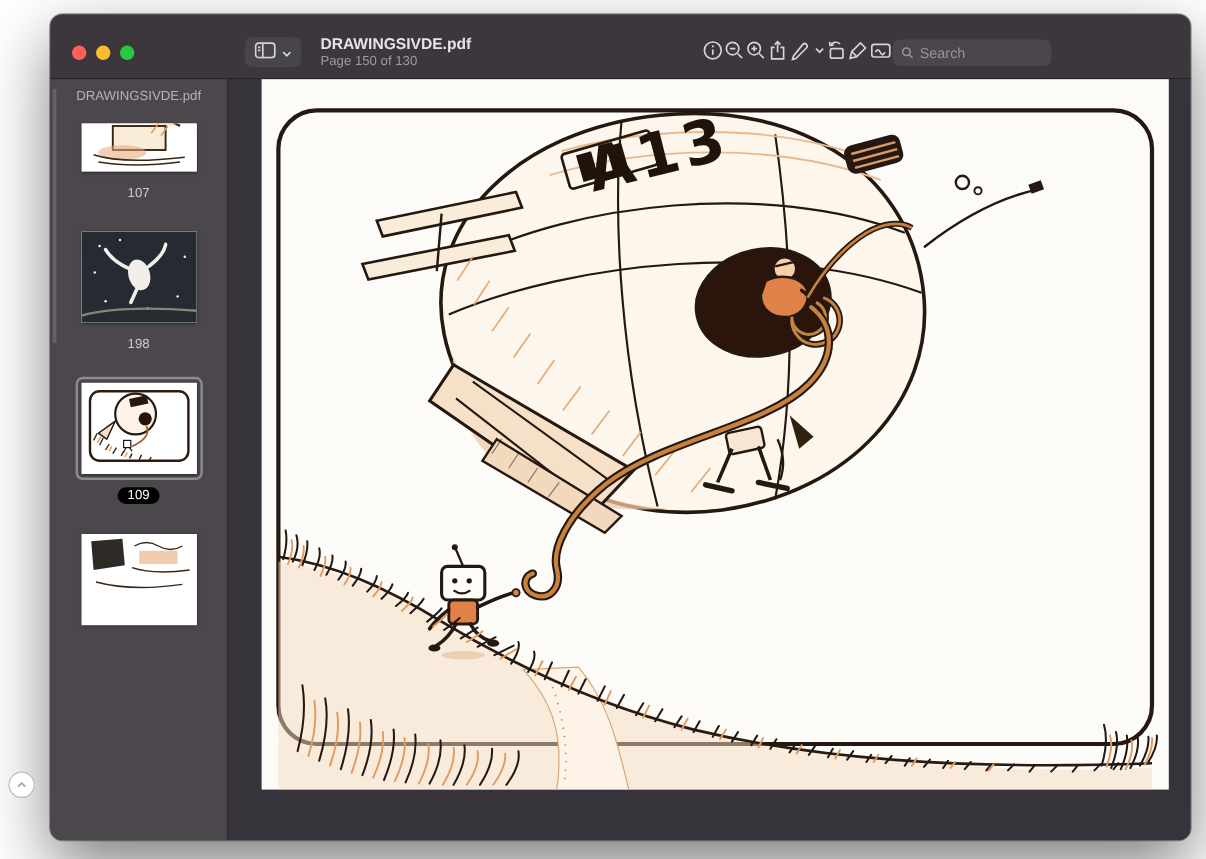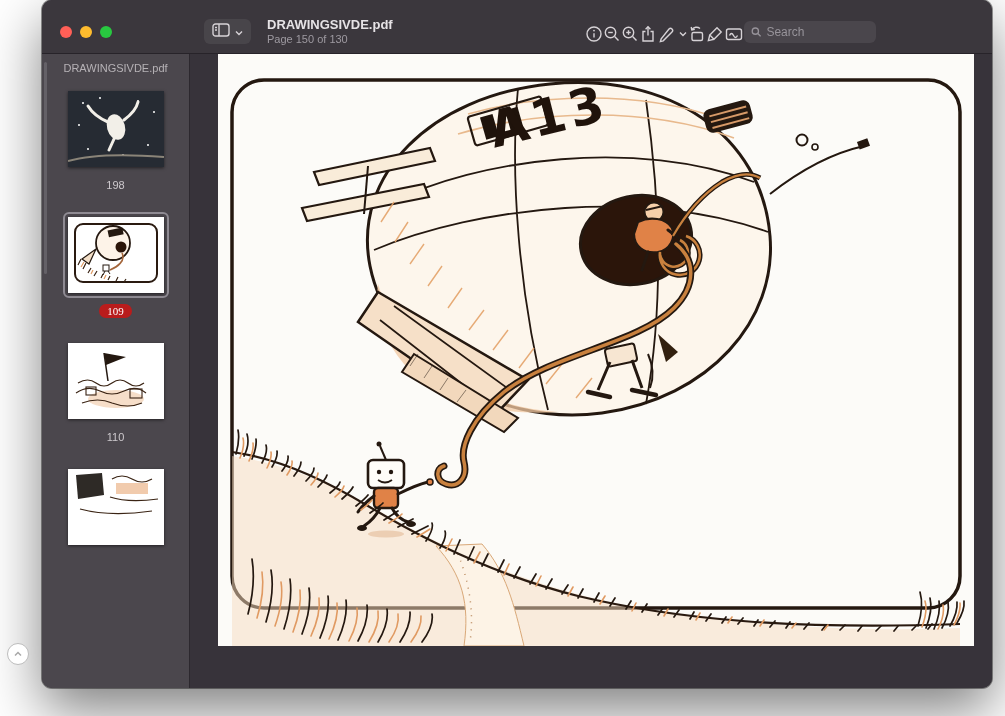--- a/index.html
+++ b/index.html
@@ -1,20 +1,20 @@
 <!DOCTYPE html>
 <html><head>
 <meta charset="utf-8">
 <style>
   * { margin:0; padding:0; box-sizing:border-box; }
   html,body { width:1005px; height:716px; background:#ffffff; font-family:"Liberation Sans", sans-serif; overflow:hidden; }
   body { position:relative; }
 
   .window {
-    position:absolute; left:42px; top:0; width:950px; height:688px;
+    position:absolute; left:42px; top:12px; width:950px; height:688px;
     border-radius:10px; overflow:hidden; background:#37333a;
     box-shadow: 0 22px 55px rgba(0,0,0,.5), 0 0 0 1px rgba(0,0,0,.4);
     display:flex; flex-direction:column;
   }
 
   
   .titlebar {
     height:54px; flex:0 0 54px; background:#3b373d;
     border-bottom:1px solid #272329;
     display:flex; align-items:center; padding:10px 0 0 0;
@@ -28,21 +28,21 @@
 
   .sidebar-toggle {
     margin-left:14px; display:flex; align-items:center; gap:5px;
     background:rgba(255,255,255,.07); border:none; border-radius:6px;
     padding:4px 8px; cursor:pointer; color:#d6d2d6;
   }
   .title-block { margin-left:16px; line-height:1.2; }
   .win-title { font-size:13px; font-weight:700; color:#e6e3e6; }
   .win-subtitle { font-size:11px; color:#9e9aa1; margin-top:1px; }
 
-  .toolbar { display:flex; align-items:flex-end; margin-left:auto; margin-right:116px; }
+  .toolbar { display:flex; align-items:flex-start; margin-left:auto; margin-right:116px; }
   .tb-btn { background:none; border:none; padding:0; cursor:pointer; color:#d6d2d6; display:flex; align-items:center; }
   .tb-group { display:flex; align-items:center; gap:4px; }
   .search-field {
     display:flex; align-items:center; gap:5px; width:132px; height:22px;
     background:#4a464c; border-radius:6px; padding:0 7px;
   }
   .search-field input {
     background:transparent; border:none; outline:none; width:100%;
     font-size:12px; color:#e0dde0; font-family:"Liberation Sans", sans-serif;
   }
@@ -64,21 +64,21 @@
   .thumb-item { display:flex; flex-direction:column; align-items:center; margin-bottom:20px; }
   .thumb-frame { padding:3px; border:2px solid transparent; border-radius:6px; }
   .thumb-item.selected .thumb-frame { border-color:#8f8b93; }
   .thumb {
     width:96px; height:76px; background:#ffffff; box-shadow:0 1px 3px rgba(0,0,0,.55);
     display:block;
   }
   .thumb-crop { width:96px; height:40px; overflow:hidden; background:#ffffff; box-shadow:0 1px 3px rgba(0,0,0,.55); }
   .thumb-crop svg { margin-top:-36px; }
   .thumb-label { font-size:11px; color:#cdc9cd; margin-top:6px; padding:1px 8px; border-radius:9px; }
-  .thumb-item.selected .thumb-label { background:#b91c1c; color:#ffffff;font-family:Liberation Serif, serif; }
+  .thumb-item.selected .thumb-label { background:#000000; color:#ffffff; }
 
   .canvas-area { flex:1; position:relative; background:#37333a; }
   .pdf-page {
     position:absolute; left:28px; top:0; right:18px; bottom:42px;
     background:#fcfbf8;
   }
   .pdf-page svg { display:block; width:100%; height:100%; }
 
   
   .corner-btn {
@@ -191,20 +191,35 @@
       </div>
     </div>
   </div>
 
   <div class="main">
 
     <div class="sidebar">
       <div class="sidebar-scrollbar"></div>
       <div class="sidebar-header">DRAWINGSIVDE.pdf</div>
 
+      <div class="thumb-item">
+        <div class="thumb-frame">
+          <div class="thumb-crop">
+            <svg width="96" height="76" viewBox="0 0 96 76">
+              <rect width="96" height="76" fill="#ffffff"></rect>
+              <path d="M18 34 L50 20 L82 38" fill="#f3dfc8" stroke="#3a2414" stroke-width="2"></path>
+              <rect x="26" y="38" width="44" height="20" fill="#f8ecd9" stroke="#3a2414" stroke-width="1.6"></rect>
+              <ellipse cx="34" cy="60" rx="20" ry="6" fill="#e8a877" opacity=".55"></ellipse>
+              <path d="M10 62 q24 8 76 2 M14 68 q30 5 68 0" fill="none" stroke="#3a2414" stroke-width="1.3"></path>
+              <path d="M58 44 l6 -8 M66 46 l6 -8" stroke="#e09a62" stroke-width="1.3"></path>
+            </svg>
+          </div>
+        </div>
+        <div class="thumb-label">107</div>
+      </div>
 
       <div class="thumb-item">
         <div class="thumb-frame">
           <svg class="thumb" viewBox="0 0 96 76">
             <rect width="96" height="76" fill="#262b33"></rect>
             <circle cx="15" cy="12" r="1" fill="#fff"></circle>
               <circle cx="32" cy="7" r="1" fill="#fff"></circle>
             <circle cx="70" cy="10" r="1" fill="#fff"></circle>
               <circle cx="86" cy="21" r="1" fill="#fff"></circle>
             <circle cx="20" cy="58" r="1" fill="#fff"></circle>
@@ -231,36 +246,20 @@
             <path d="M54 36 C 58 44 49 50 42 53" stroke="#a4653a" stroke-width="1.6" fill="none"></path>
             <path d="M10 48 l3 -6 M15 52 l3 -6 M20 56 l3 -5 M26 59 l3 -5 M33 61 l2 -4 M40 63 l2 -4 M48 64 l2 -4 M56 65 l2 -3" stroke="#3a2414" stroke-width="1.2" fill="none"></path>
             <path d="M13 50 l3 -5 M23 57 l2 -4 M36 62 l2 -4" stroke="#e09a62" stroke-width="1.2" fill="none"></path>
             <rect x="35" y="48" width="6" height="6" fill="#fff" stroke="#241810" stroke-width="1"></rect>
             <path d="M37 54 l-2 4 M40 54 l2 3" stroke="#241810" stroke-width="1"></path>
           </svg>
         </div>
         <div class="thumb-label">109</div>
       </div>
 
-      <div class="thumb-item">
-        <div class="thumb-frame">
-          <svg class="thumb" viewBox="0 0 96 76">
-            <rect width="96" height="76" fill="#ffffff"></rect>
-            <ellipse cx="48" cy="56" rx="28" ry="9" fill="#eebd93" opacity=".5"></ellipse>
-            <line x1="36" y1="10" x2="40" y2="38" stroke="#241810" stroke-width="1.5"></line>
-            <path d="M36 10 L58 14 L38 22 Z" fill="#241810"></path>
-            <path d="M10 40 q10 -6 18 0 q8 6 16 0 q8 -6 16 0 q8 6 16 0" fill="none" stroke="#3a2414" stroke-width="1.2"></path>
-            <path d="M8 50 q12 -8 24 -2 q12 6 24 0 q12 -6 22 2" fill="none" stroke="#3a2414" stroke-width="1.2"></path>
-            <path d="M14 60 q16 -6 30 0 q16 6 30 0" fill="none" stroke="#3a2414" stroke-width="1.2"></path>
-            <rect x="18" y="44" width="10" height="8" fill="none" stroke="#3a2414" stroke-width="1.1"></rect>
-            <rect x="62" y="46" width="12" height="9" fill="none" stroke="#3a2414" stroke-width="1.1"></rect>
-          </svg>
-        </div>
-        <div class="thumb-label">110</div>
-      </div>
 
 
       <div class="thumb-item">
         <div class="thumb-frame">
           <svg class="thumb" viewBox="0 0 96 76">
             <rect width="96" height="76" fill="#ffffff"></rect>
             <path d="M8 6 L34 4 L36 26 L10 30 Z" fill="#2e2a26"></path>
             <rect x="48" y="14" width="32" height="11" fill="#e8a877" opacity=".6"></rect>
             <path d="M44 10 q10 -6 20 0 q10 6 20 0 M42 28 q18 6 48 2 M12 40 q30 8 72 2" fill="none" stroke="#3a2414" stroke-width="1.2"></path>
           </svg>

